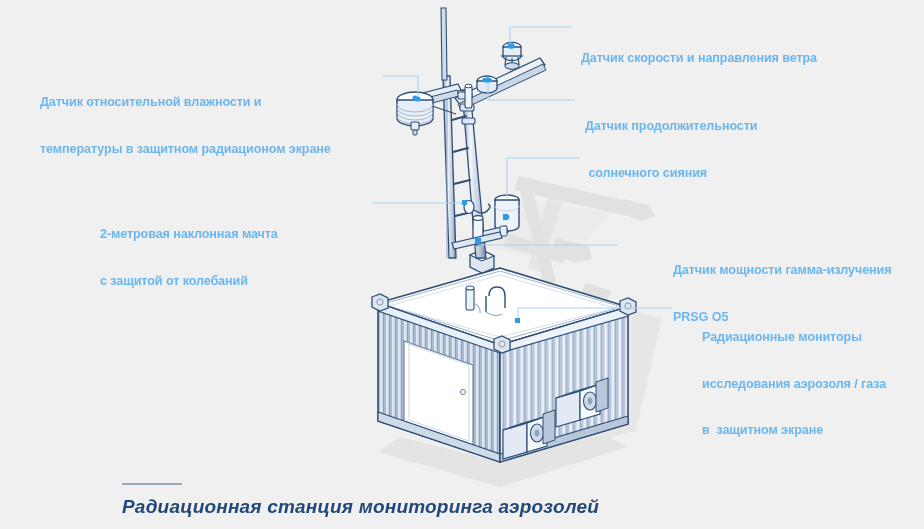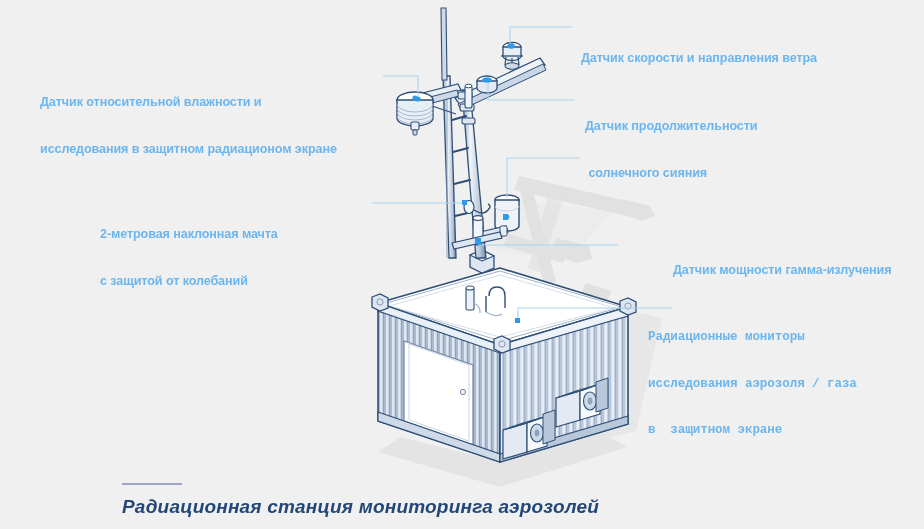--- a/index.html
+++ b/index.html
@@ -258,43 +258,44 @@
       <circle cx="488" cy="80" r="2.4"></circle>
       <circle cx="507" cy="217" r="2.4"></circle>
       <rect x="462" y="200" width="5" height="5"></rect>
       <rect x="475" y="238" width="6" height="6"></rect>
       <rect x="515" y="318" width="5" height="5"></rect>
     </g>
   </svg>
 
   <div class="label right" style="left:40px;top:64px;width:330px;">
     <div>Датчик относительной влажности и</div>
-    <div>исследования в защитном радиационом экране</div>
+    <div>температуры в защитном радиационом экране</div>
   </div>
 
   <div class="label" style="left:585px;top:88px;">
     <div>Датчик продолжительности</div>
     <div> солнечного сияния</div>
   </div>
 
   <div class="label" style="left:581px;top:20px;">
     <div>Датчик скорости и направления ветра</div>
   </div>
 
 
   <div class="label right" style="left:100px;top:196px;width:270px;">
     <div>2-метровая наклонная мачта</div>
     <div>с защитой от колебаний</div>
   </div>
 
   <div class="label" style="left:625px;top:232px;margin-left:48px;">
     <div>Датчик мощности гамма-излучения</div>
-  </div>
-
-  <div class="label" style="left:648px;top:299px;font-family:Liberation Mono, monospace;">
+    <div>PRSG O5</div>
+  </div>
+
+  <div class="label" style="left:702px;top:299px;">
     <div>Радиационные мониторы</div>
     <div>исследования аэрозоля / газа</div>
     <div>в  защитном экране</div>
   </div>
 
   <div class="caption-wrap">
     <div class="caption-rule"></div>
     <div class="caption-text">Радиационная станция мониторинга аэрозолей</div>
   </div>
 

